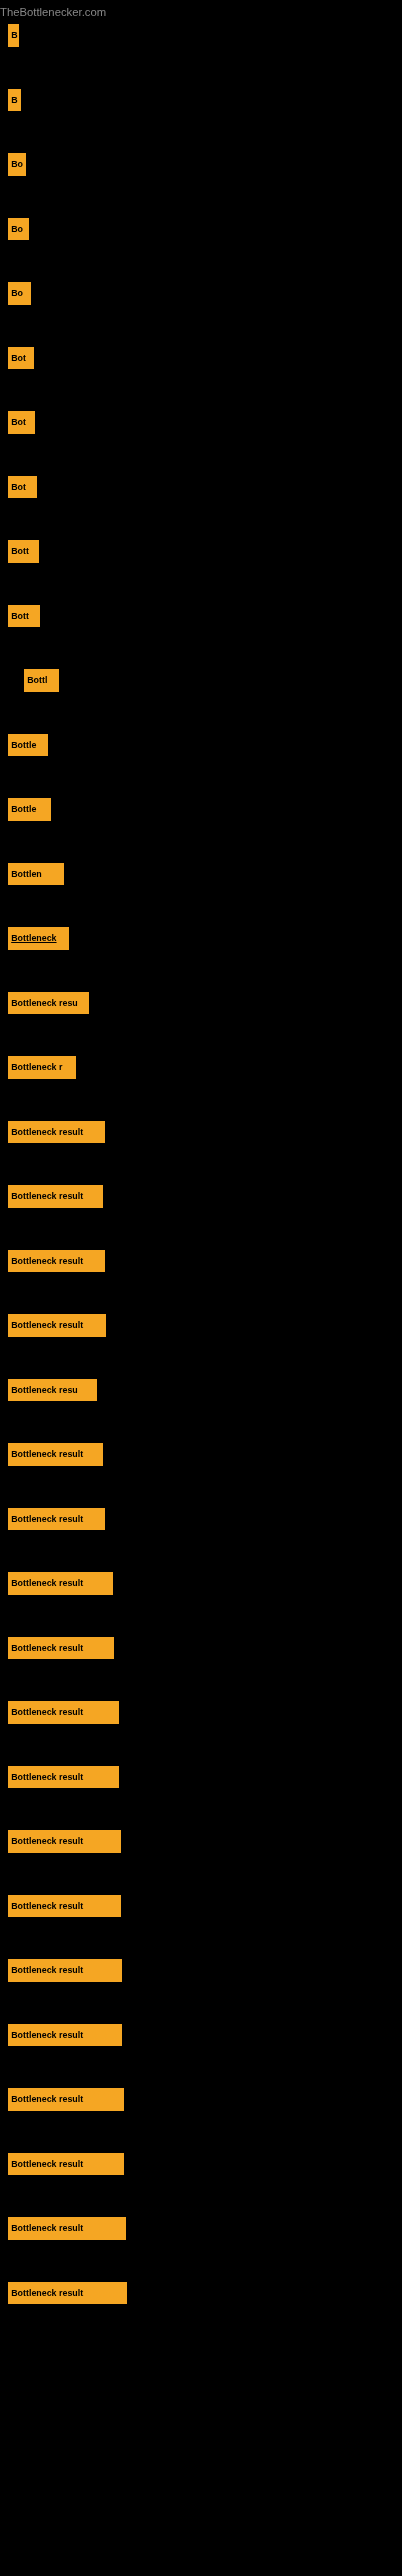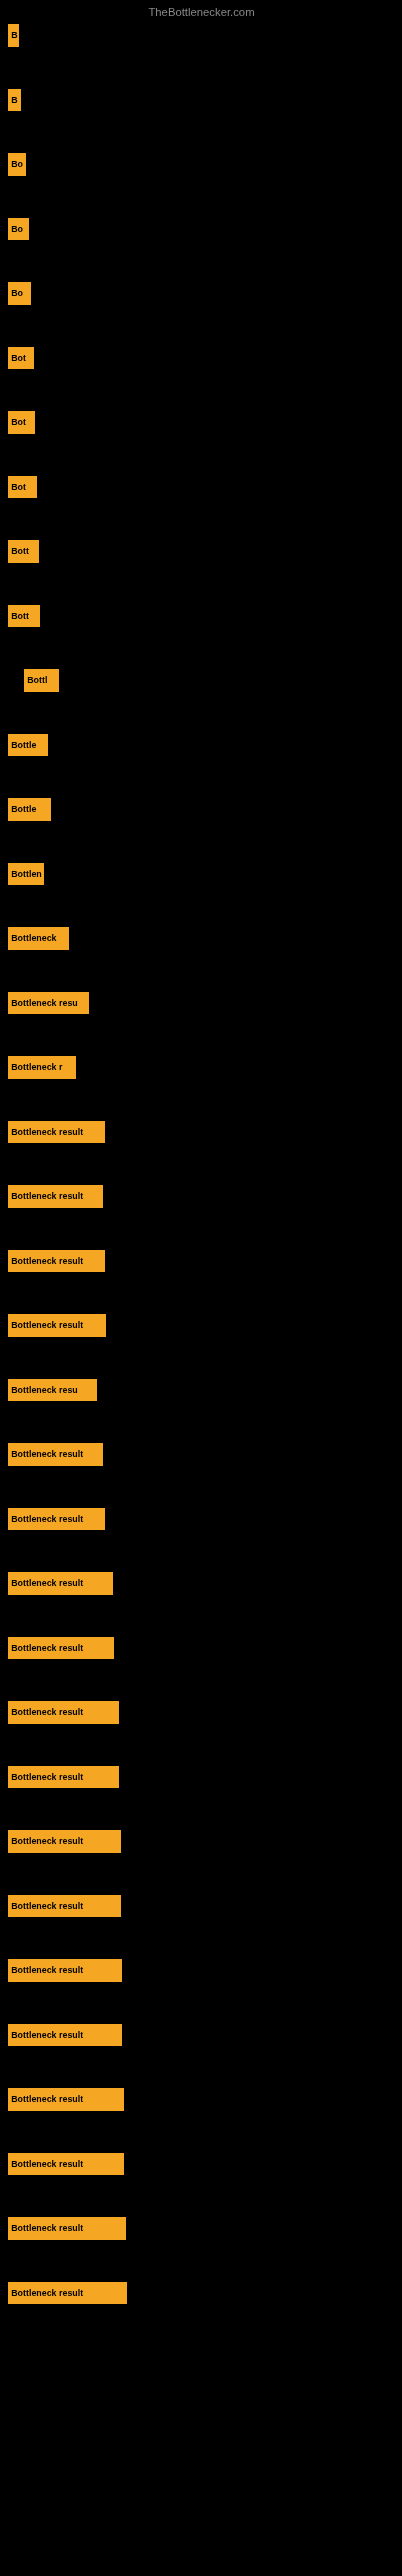--- a/index.html
+++ b/index.html
@@ -12,21 +12,21 @@
       background-color: #000;
       width: 403px;
       min-height: 2576px;
       font-family: Arial, sans-serif;
       position: relative;
     }
 
     .site-title {
       color: #888;
       font-size: 11.3px;
-      text-align: center;
+      text-align: left;
       padding: 6.4px 0 3.2px 0;
       position: absolute;
       top: 0;
       left: 0;
       right: 0;
     }
 
     .bars-container {
       position: absolute;
       top: 24px;
@@ -122,25 +122,25 @@
       <div class="bar" style="width: 40px;">
         <span class="bar-label">Bottle</span>
       </div>
     </div>
     <div class="bar-row" style="margin-bottom: 42px;">
       <div class="bar" style="width: 43px;">
         <span class="bar-label">Bottle</span>
       </div>
     </div>
     <div class="bar-row" style="margin-bottom: 42px;">
-      <div class="bar" style="width: 36px;">
+      <div class="bar" style="width: 56px;">
         <span class="bar-label">Bottlen</span>
       </div>
     </div>
-    <div class="bar-row" style="margin-bottom: 42px;">
+    <div class="bar-row" style="margin-bottom: 42px; text-decoration: underline;">
       <div class="bar" style="width: 61px;">
         <span class="bar-label">Bottleneck</span>
       </div>
     </div>
     <div class="bar-row" style="margin-bottom: 42px;">
       <div class="bar" style="width: 81px;">
         <span class="bar-label">Bottleneck resu</span>
       </div>
     </div>
     <div class="bar-row" style="margin-bottom: 42px;">

